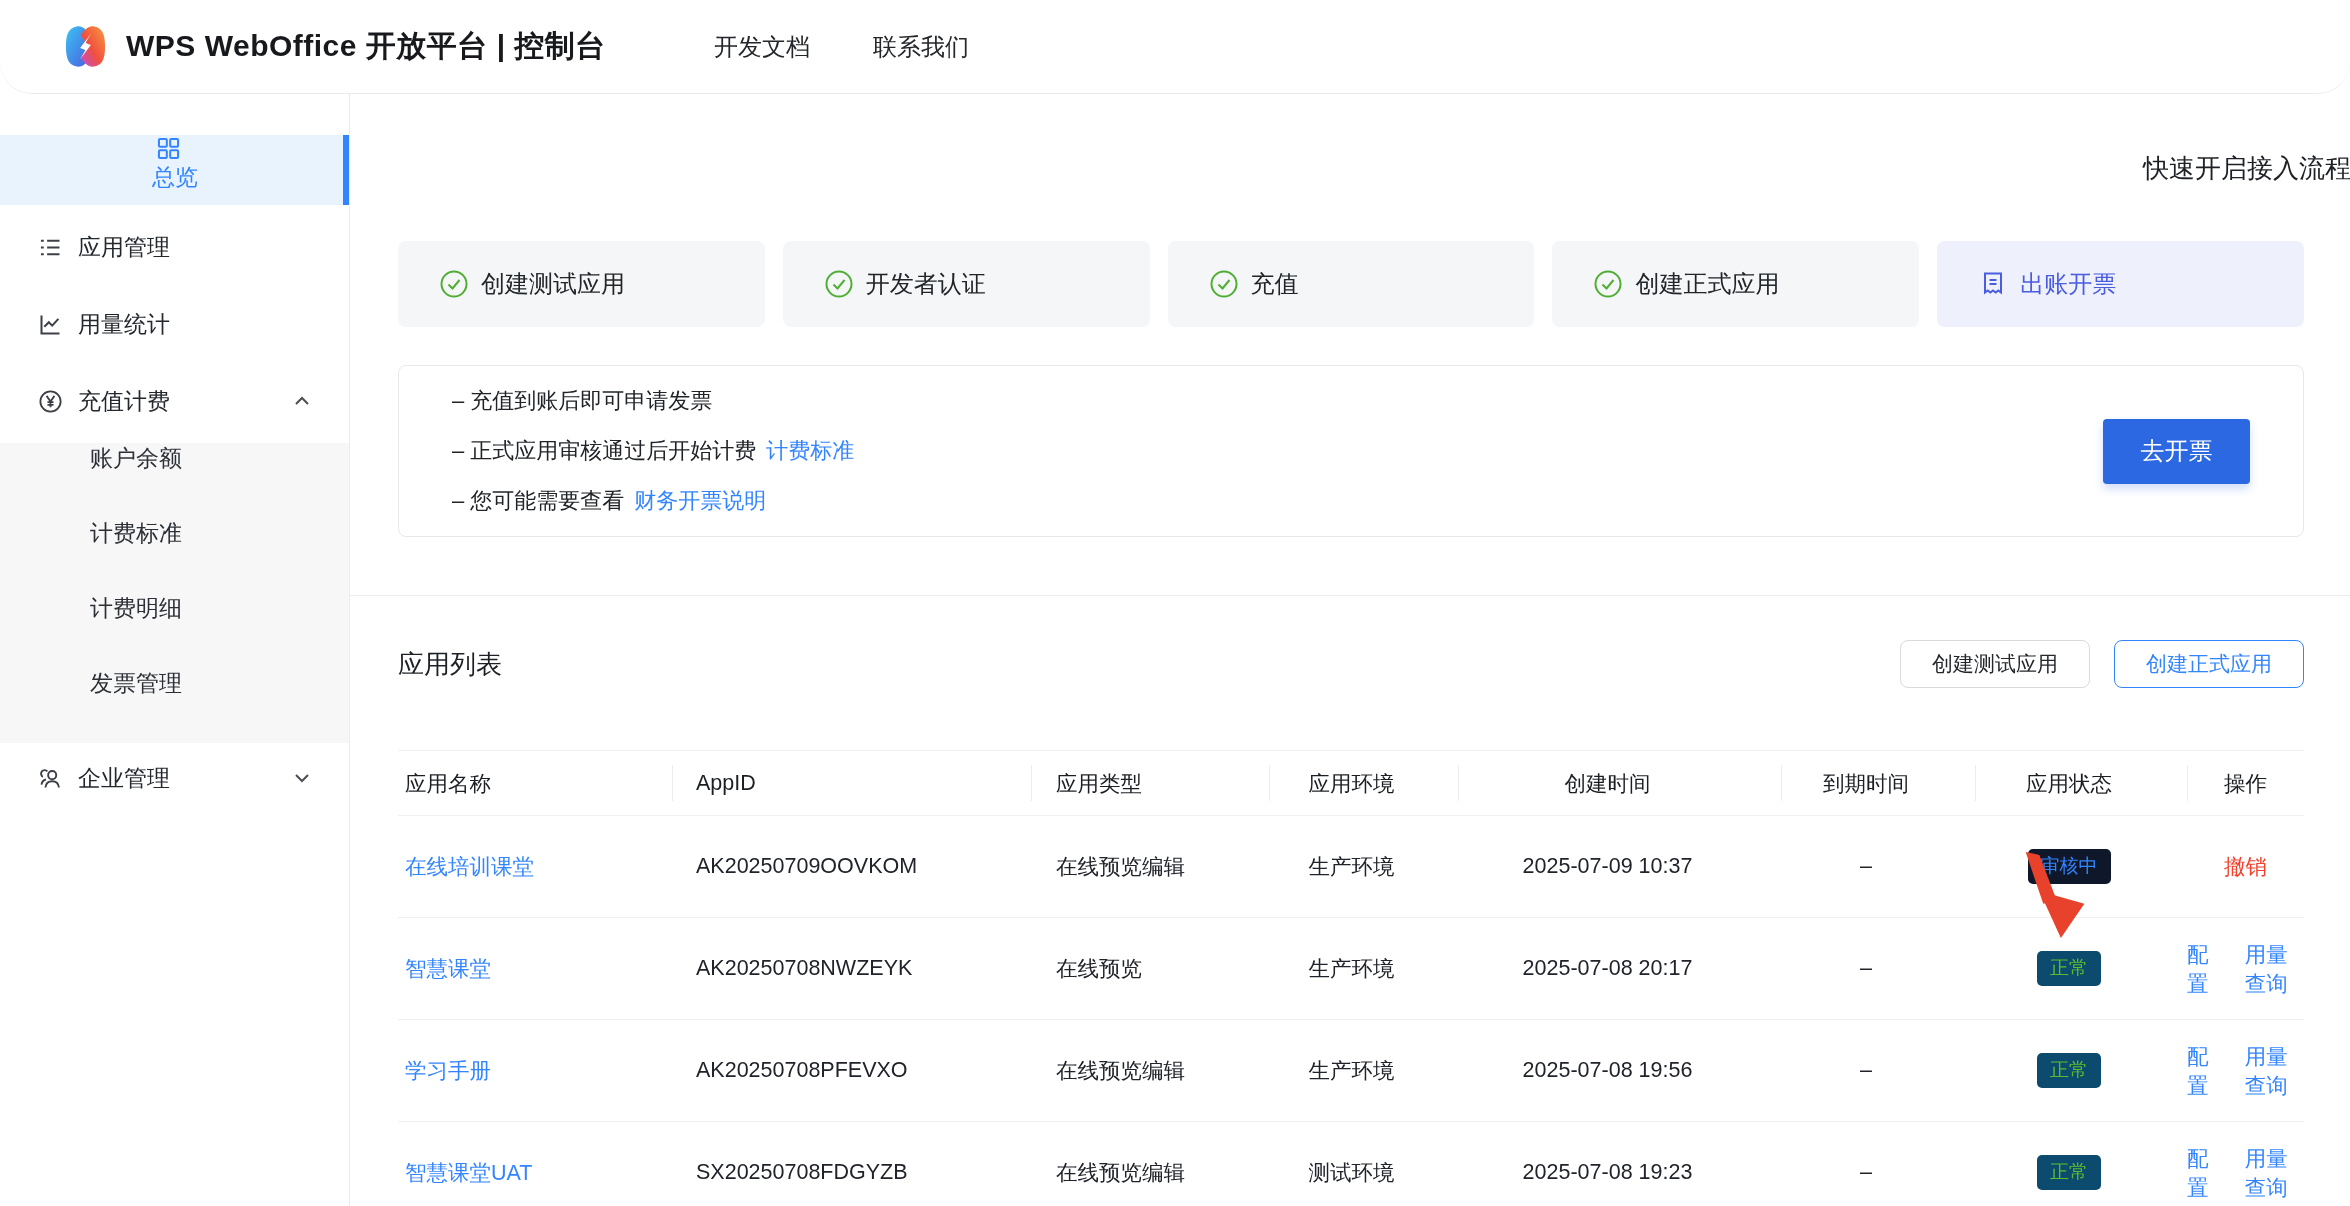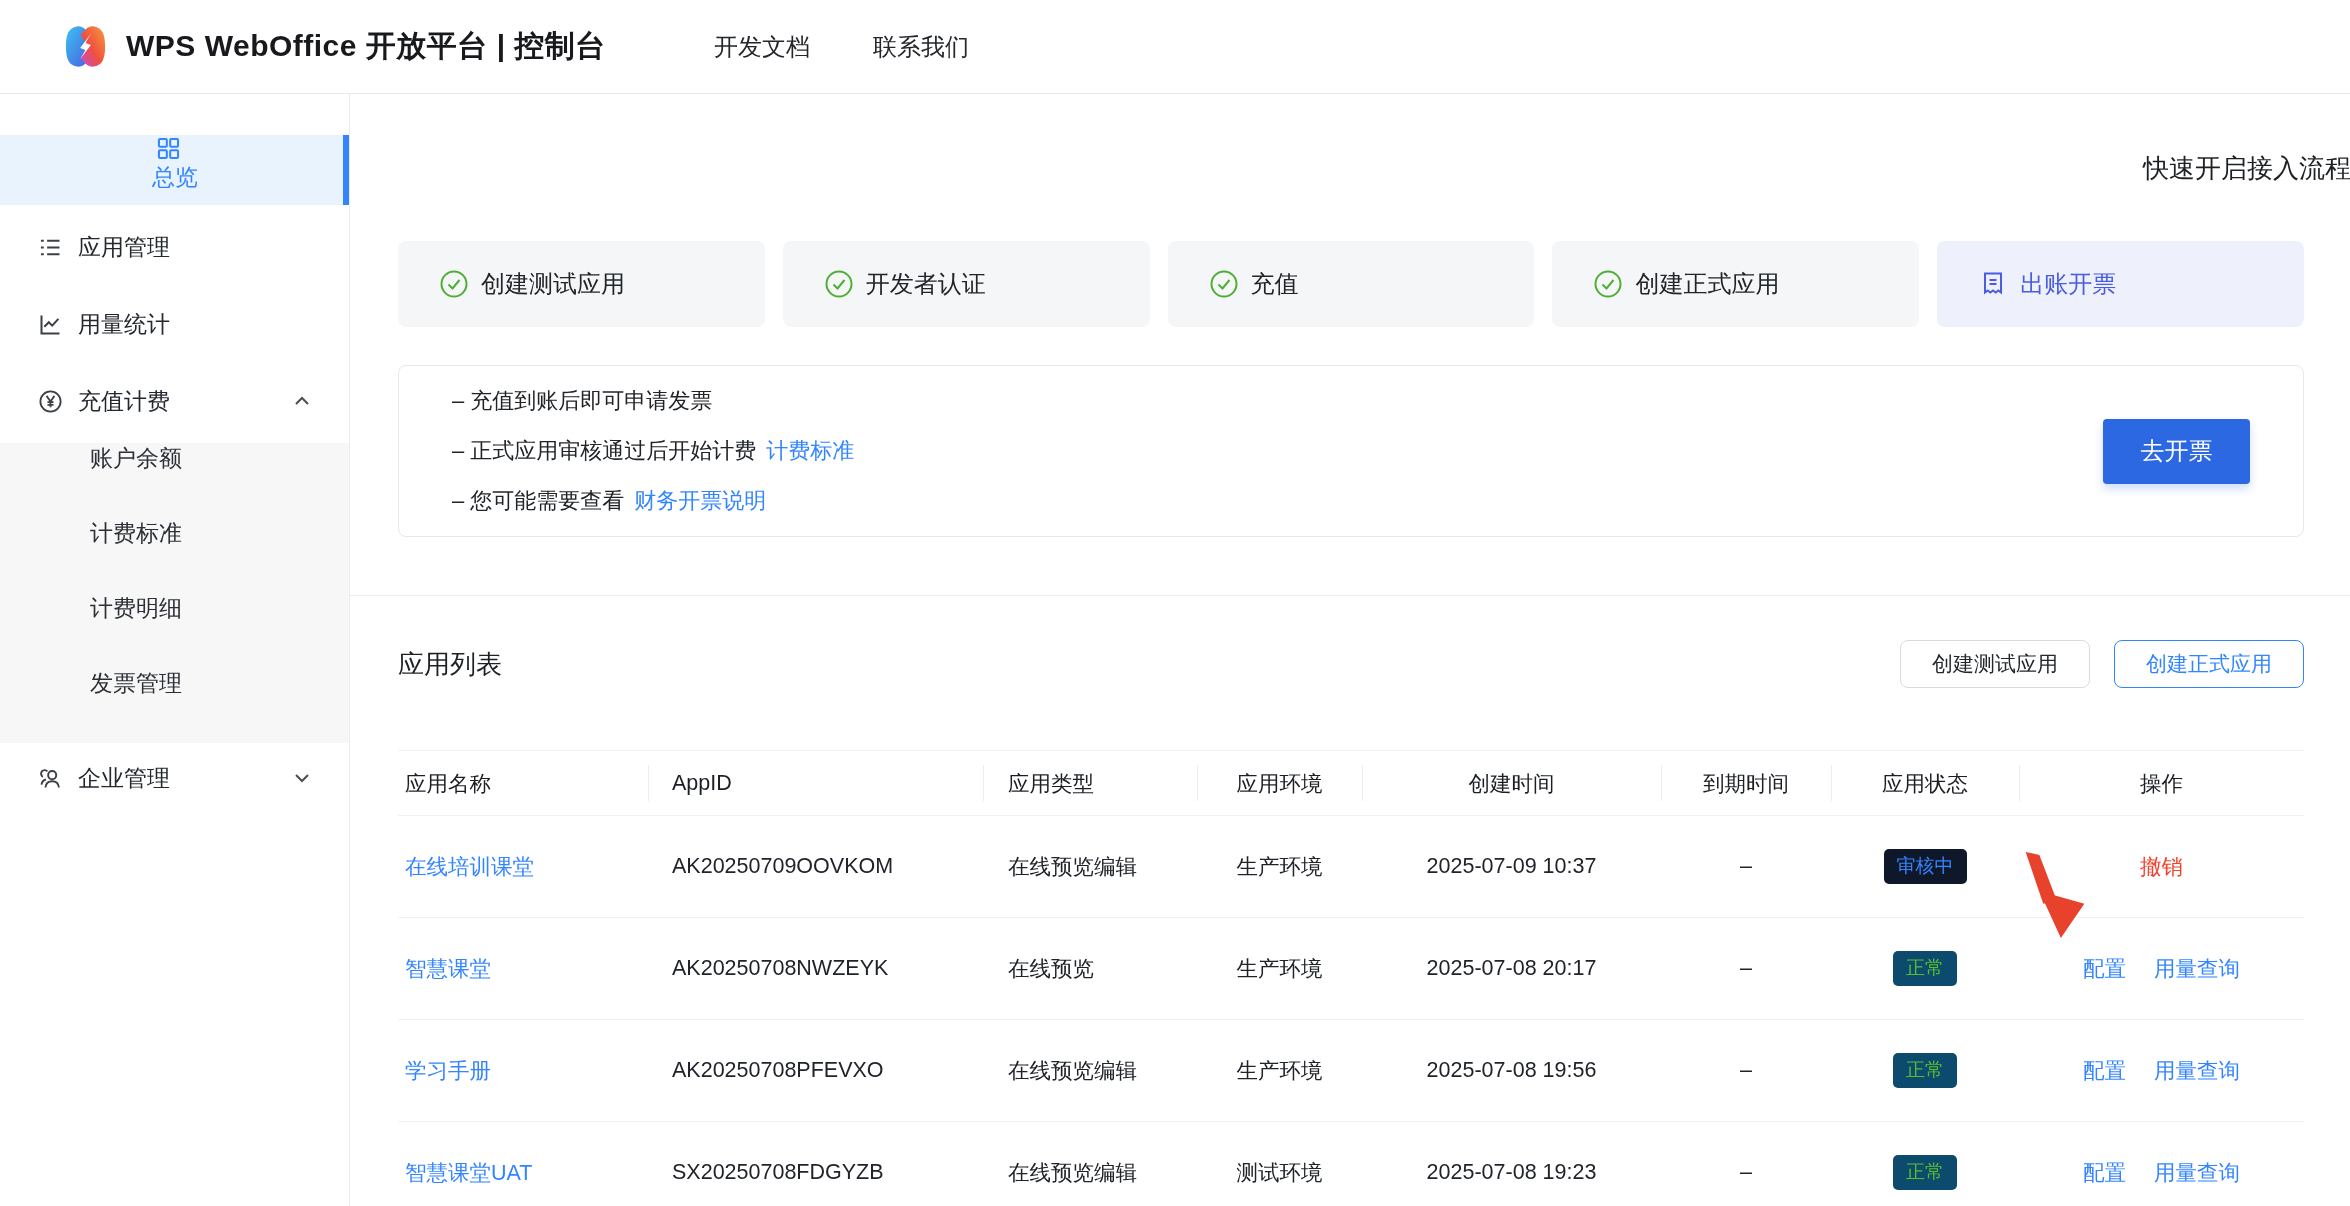--- a/index.html
+++ b/index.html
@@ -1,21 +1,21 @@
 <!DOCTYPE html>
 <html><head>
 <meta charset="utf-8">
 <style>
   * { margin:0; padding:0; box-sizing:border-box; }
   html,body { width:2350px; height:1206px; overflow:hidden; background:#fff;
     font-family:"Liberation Sans","DejaVu Sans",sans-serif; color:#20242a; }
 
   
   .topbar { height:94px; display:flex; align-items:center; padding-left:62px;
-    border-bottom:1px solid #ebebed; background:#fff; }
+    border-bottom:1px solid #ebebed; background:#fff;border-radius:32px; }
   .logo { width:47px; height:47px; margin-right:17px; }
   .brand { font-size:30px; font-weight:700; letter-spacing:.5px; color:#17191c; }
   .topnav { display:flex; margin-left:108px; gap:63px; }
   .topnav a { font-size:24px; color:#23262b; text-decoration:none; cursor:pointer; }
 
   
   .layout { display:flex; height:1112px; }
   .sidebar { width:350px; flex:0 0 350px; border-right:1px solid #ebebed; padding-top:41px; }
   .main { flex:1; padding:0 0 0 48px; position:relative; }
 
@@ -52,21 +52,21 @@
 
   
   .list-head { width:1906px; margin-top:44px; display:flex; align-items:center; }
   .list-head .section-title { margin-right:auto; }
   .btn-outline { height:48px; padding:0 31px; background:#fff; border-radius:8px; font-size:21px;
     font-family:inherit; cursor:pointer; }
   .btn-test { border:1px solid #d8dadc; color:#24282d; margin-right:24px; }
   .btn-prod { border:1px solid #3385ff; color:#3385ff; }
 
   .table { width:1906px; margin-top:62px; font-size:21.5px; }
-  .tr { display:grid; grid-template-columns:250px 335px 214px 165px 299px 170px 188px 1fr; align-items:center; }
+  .tr { display:grid; grid-template-columns:250px 335px 214px 165px 299px 170px 188px 1fr; align-items:center;gap:24px; }
   .thead { height:66px; border-top:1px solid #f0f0f1; border-bottom:1px solid #f2f2f3; font-weight:500; color:#1b1f24; }
   .th { position:relative; }
   .th:not(:first-child)::before { content:""; position:absolute; left:0; top:50%; transform:translateY(-50%);
     width:1px; height:36px; background:#ecedee; }
   .row { height:102px; border-bottom:1px solid #f1f1f2; }
   .c-left1 { padding-left:7px; text-align:left; }
   .c-left2 { padding-left:24px; text-align:left; }
   .c-left3 { padding-left:25px; text-align:left; }
   .c-center { text-align:center; }
   .app-link { color:#3385ff; text-decoration:none; cursor:pointer; }

